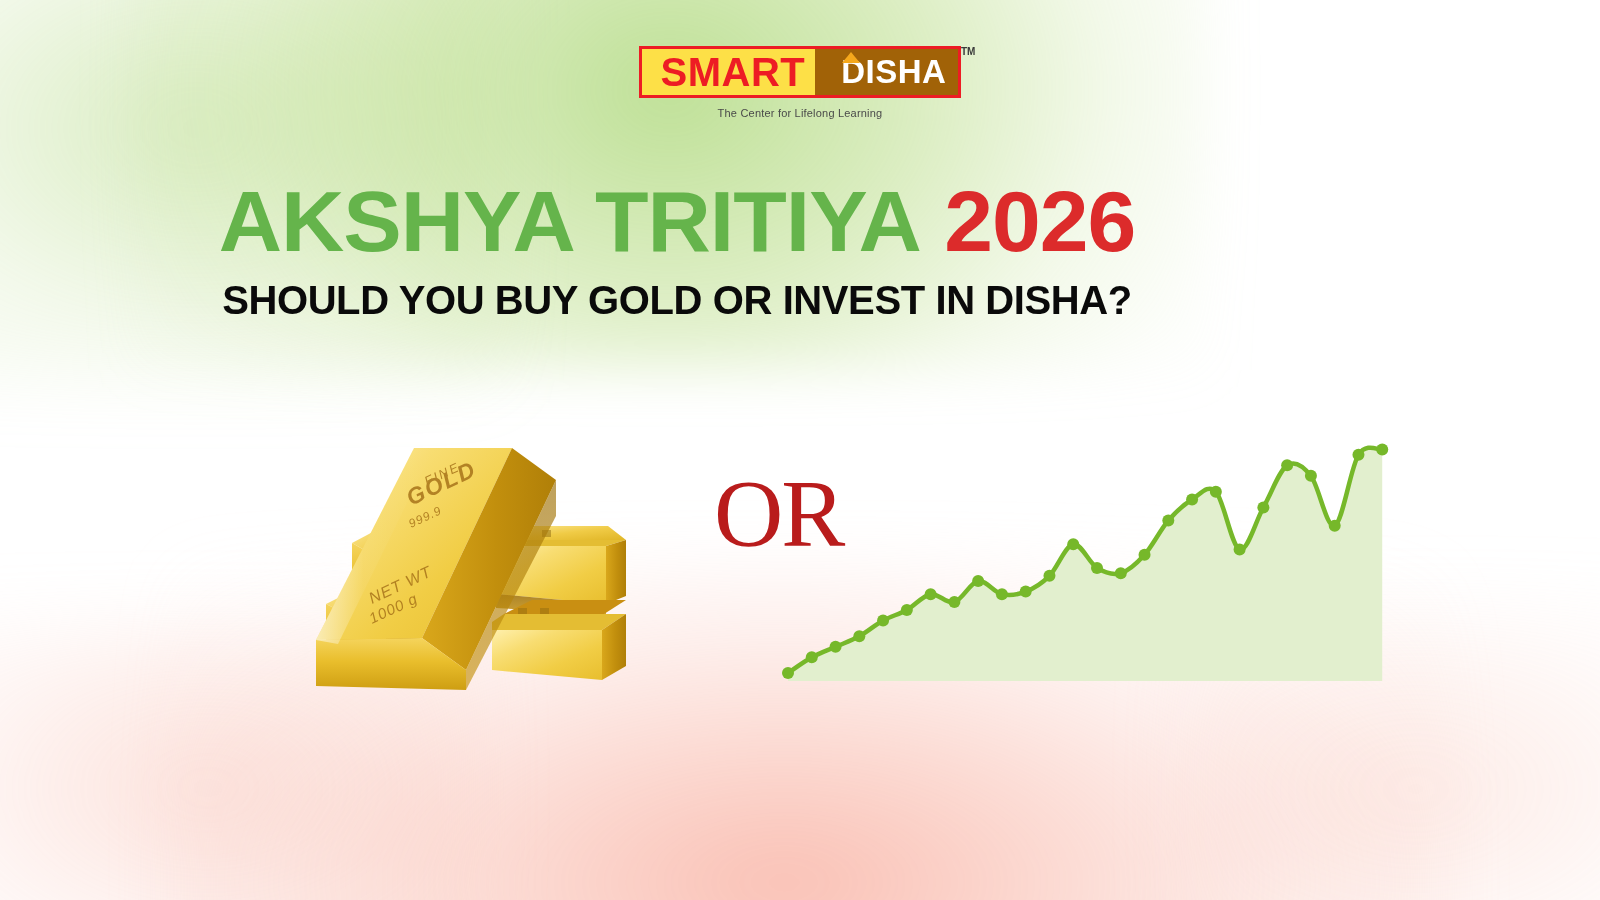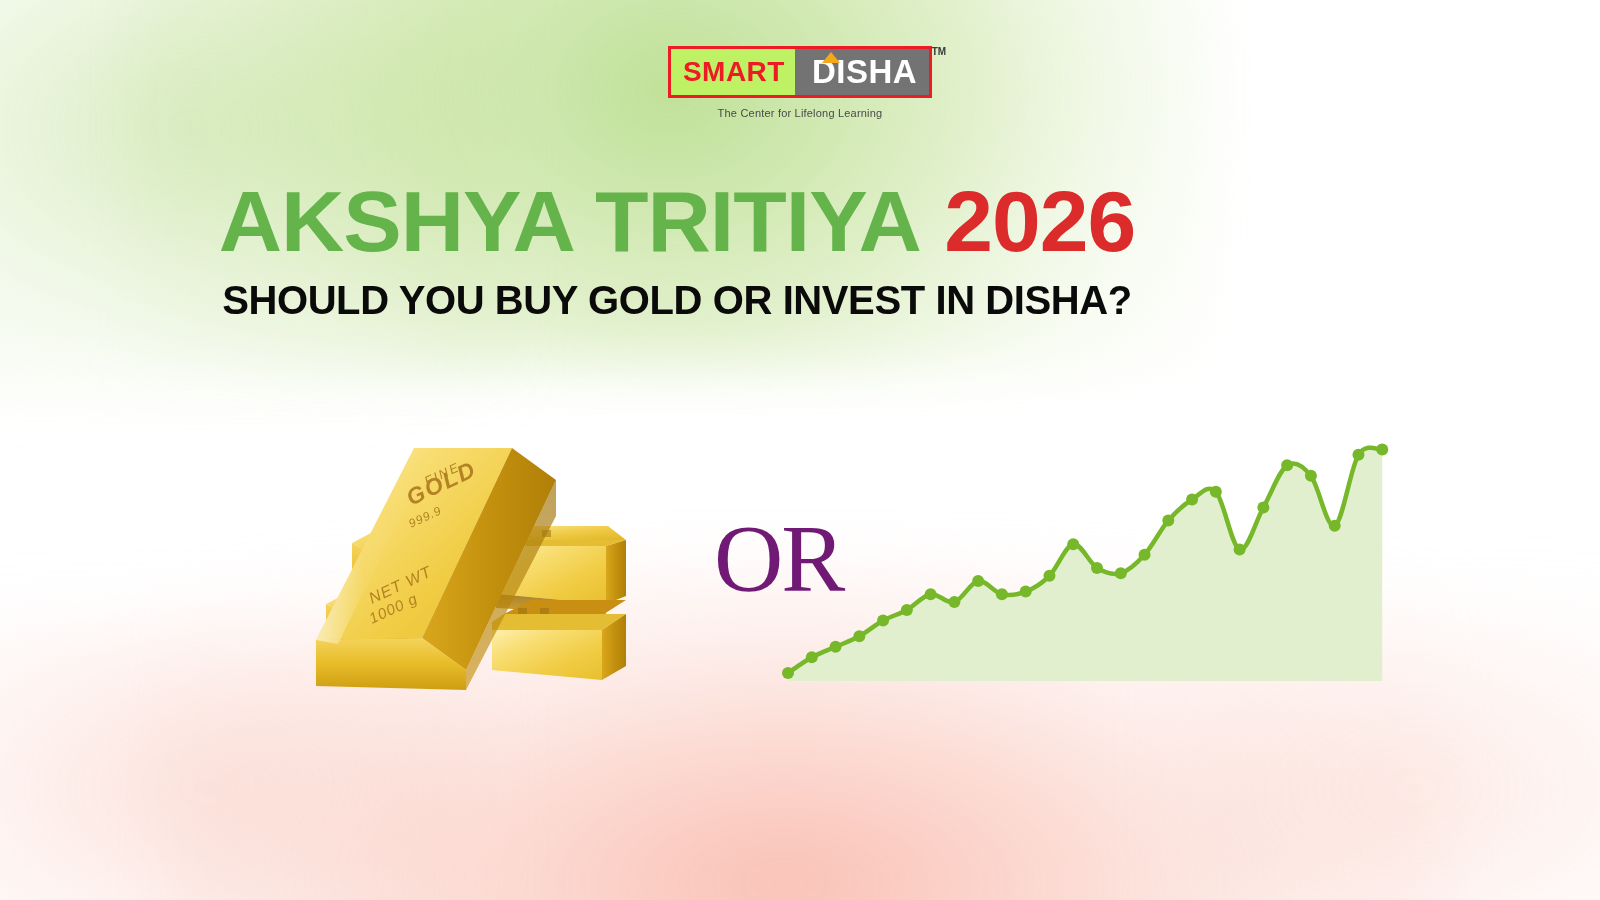--- a/index.html
+++ b/index.html
@@ -68,34 +68,34 @@
     display:flex; flex-direction:column; align-items:center;
   }
   #logo-mark {
     position:relative;
     display:flex; align-items:stretch;
     height:52px;
     border:3px solid #ED1C24;
     background:#ED1C24;
   }
   #logo-smart {
-    background:#bef264;
+    background:#fde047;
     color:#ED1C24;
-    font-size:28px; font-weight:bold; letter-spacing:0.5px;
+    font-size:40px; font-weight:bold; letter-spacing:0.5px;
     line-height:46px;
-    padding:0 10px 0 12px;
+    padding:0 10px 0 19px;
     font-family:"Liberation Sans", sans-serif;
   }
   #logo-disha {
     position:relative;
-    background:#737373;
+    background:#a16207;
     color:#ffffff;
     font-size:33px; font-weight:bold; letter-spacing:0.5px;
     line-height:46px;
-    padding:0 12px 0 17px;
+    padding:0 12px 0 26px;
     font-family:"Liberation Sans", sans-serif;
   }
   #logo-triangle {
     position:absolute; left:27px; top:3px;
     width:0; height:0;
     border-left:9px solid transparent;
     border-right:9px solid transparent;
     border-bottom:11px solid #F5A81C;
   }
   #logo-tm {
@@ -134,23 +134,22 @@
     white-space:nowrap;
   }
 
   
   #or-mark {
     position:absolute;
     left:714px; top:466px;
     font-family:"Liberation Serif", serif;
     font-size:96px;
     line-height:1;
-    color:#701a75;
+    color:#b91c1c;
     letter-spacing:-2px;
-    margin-top:45px;
   }
 
   
   #gold-bars { position:absolute; left:296px; top:418px; width:330px; height:285px; }
 
   
   #stock-chart { position:absolute; left:770px; top:400px; width:660px; height:300px; }
 </style>
 </head>
 <body>

